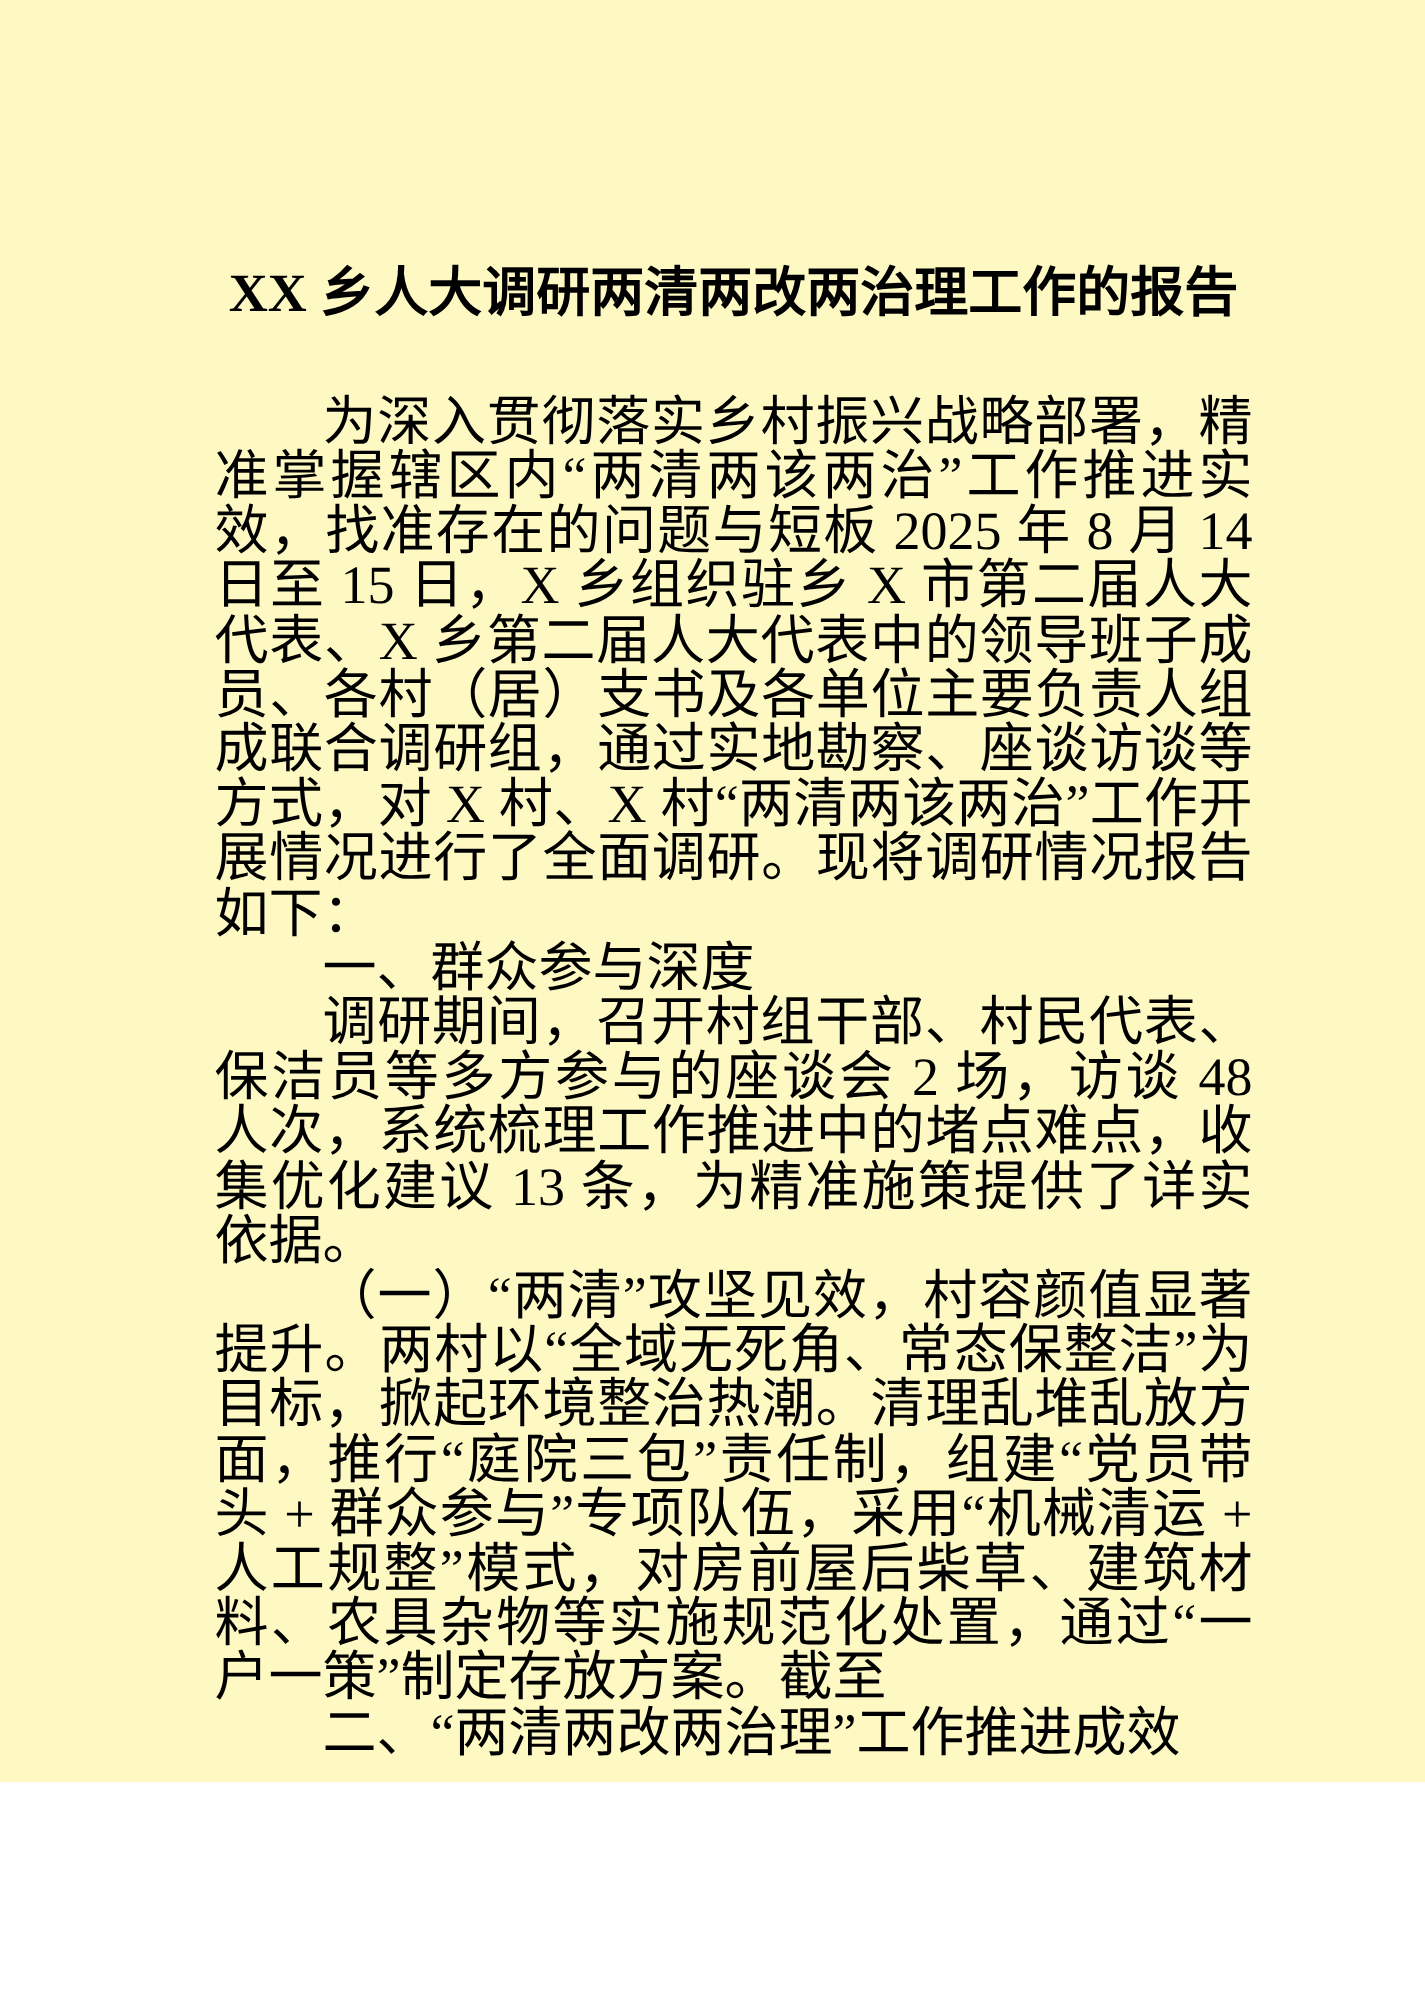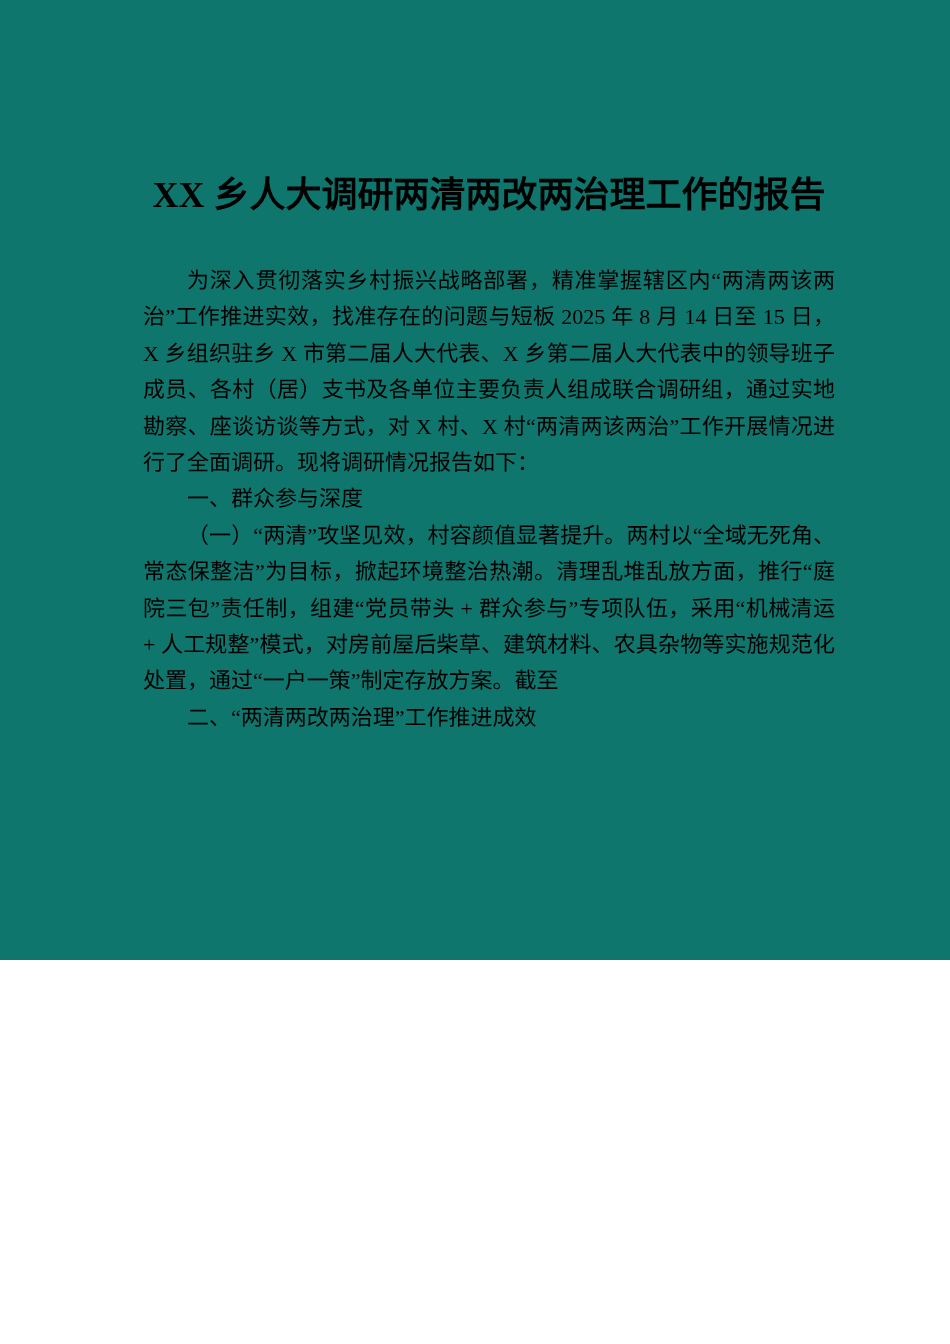--- a/index.html
+++ b/index.html
@@ -3,22 +3,22 @@
 <meta charset="utf-8">
 <style>
   html, body {
     margin: 0;
     padding: 0;
     background: #ffffff;
   }
   .page {
     position: relative;
     width: 950px;
-    height: 960px;
-    background: #0f766e;
+    height: 1188px;
+    background: #fef9c3;
     color: #000000;
     overflow: hidden;
     font-family: "Liberation Serif", "DejaVu Serif", sans-serif;
   }
   .content {
     position: absolute;
     left: 143px;
     top: 0;
     width: 692px;
   }
@@ -26,21 +26,21 @@
     margin: 173px 0 46px 0;
     font-size: 36px;
     line-height: 44px;
     font-weight: 700;
     text-align: center;
     letter-spacing: 0px;
     color: #000000;
   }
   .para {
     margin: 0;
-    font-size: 22px;
+    font-size: 36px;
     line-height: 36.4px;
     text-align: justify;
     text-justify: inter-ideograph;
     text-indent: 2em;
     color: #000000;
     word-break: break-all;
   }
   .heading {
     font-weight: 400; 
   }
@@ -60,20 +60,21 @@
 </style>
 </head>
 <body>
 
 <div class="page">
   <div class="content">
     <h1 class="title">XX 乡人大调研两清两改两治理工作的报告</h1>
     <div id="paragraphs">
         <p class="para">为深入贯彻落实乡村振兴战略部署，精准掌握辖区内“两清两该两治”工作推进实效，找准存在的问题与短板 2025 年 8 月 14 日至 15 日，X 乡组织驻乡 X 市第二届人大代表、X 乡第二届人大代表中的领导班子成员、各村（居）支书及各单位主要负责人组成联合调研组，通过实地勘察、座谈访谈等方式，对 X 村、X 村“两清两该两治”工作开展情况进行了全面调研。现将调研情况报告如下：</p>
         <p class="para heading">一、群众参与深度</p>
+        <p class="para">调研期间，召开村组干部、村民代表、保洁员等多方参与的座谈会 2 场，访谈 48 人次，系统梳理工作推进中的堵点难点，收集优化建议 13 条，为精准施策提供了详实依据。</p>
         <p class="para">（一）“两清”攻坚见效，村容颜值显著提升。两村以“全域无死角、常态保整洁”为目标，掀起环境整治热潮。清理乱堆乱放方面，推行“庭院三包”责任制，组建“党员带头 + 群众参与”专项队伍，采用“机械清运 + 人工规整”模式，对房前屋后柴草、建筑材料、农具杂物等实施规范化处置，通过“一户一策”制定存放方案。截至</p>
         <p class="para heading">二、“两清两改两治理”工作推进成效</p>
       </div>
   </div>
   <div class="footer">
     <span>1</span>
   </div>
 </div>
 
 </body></html>

